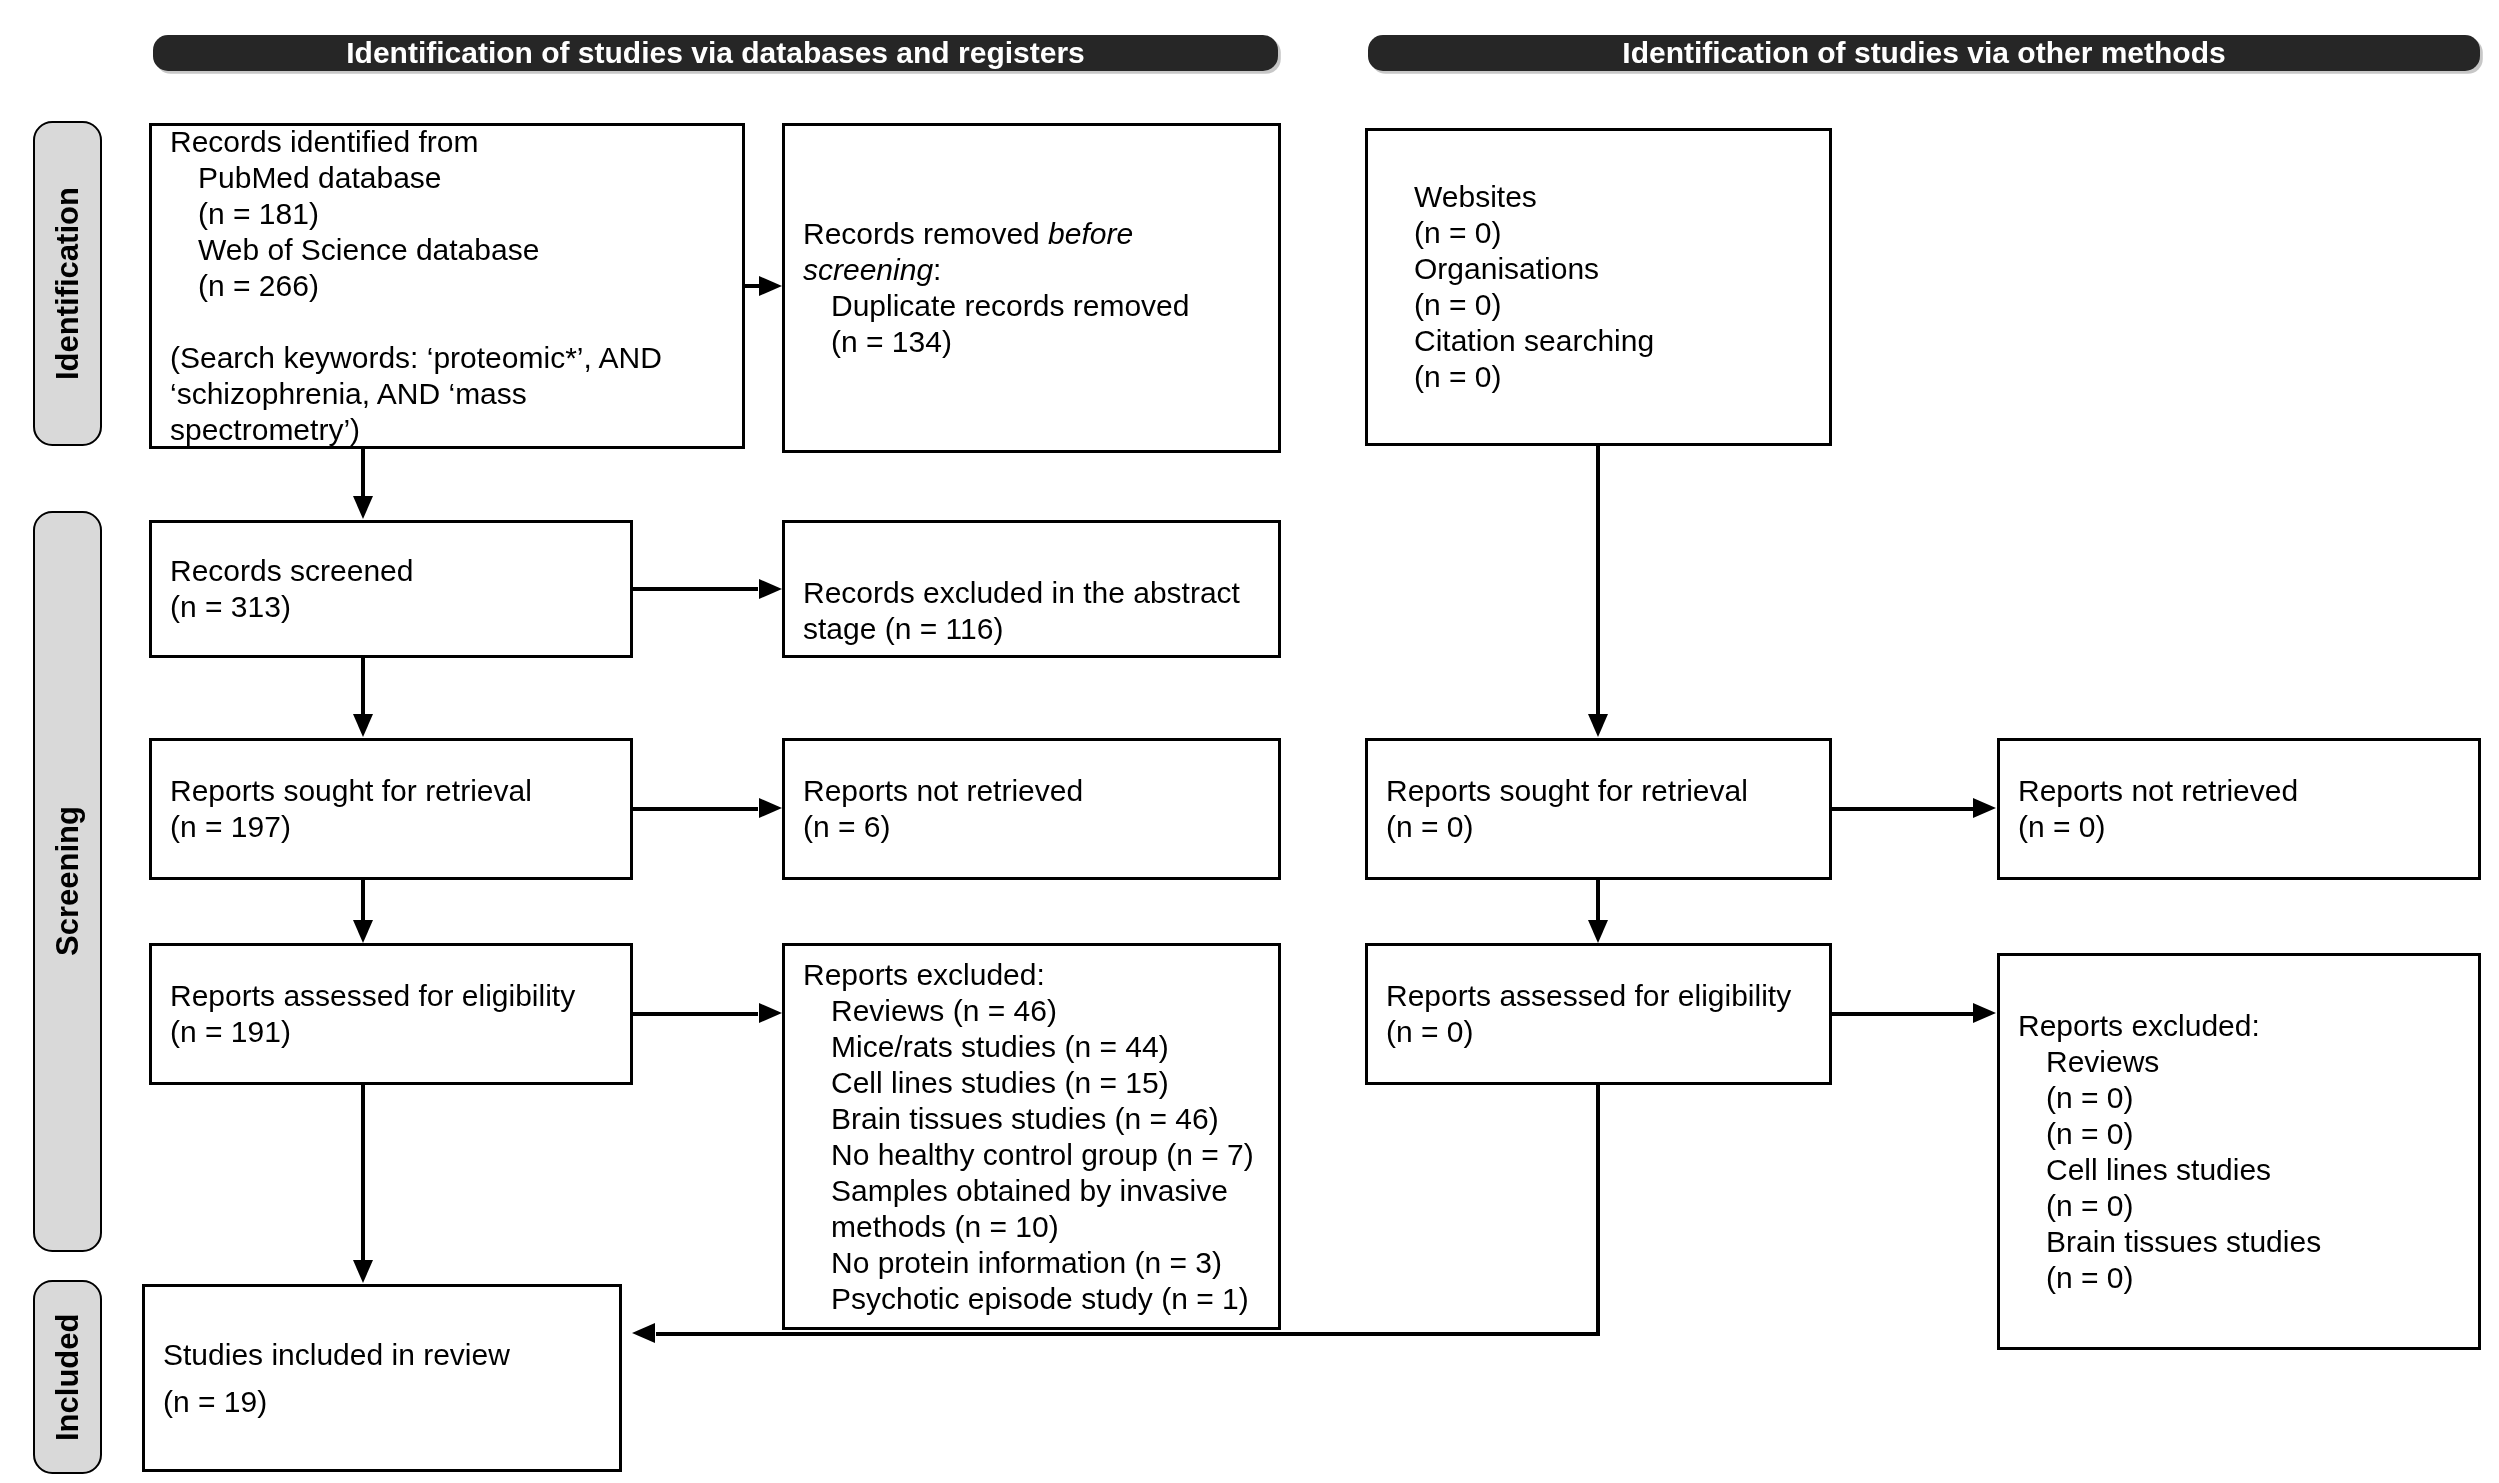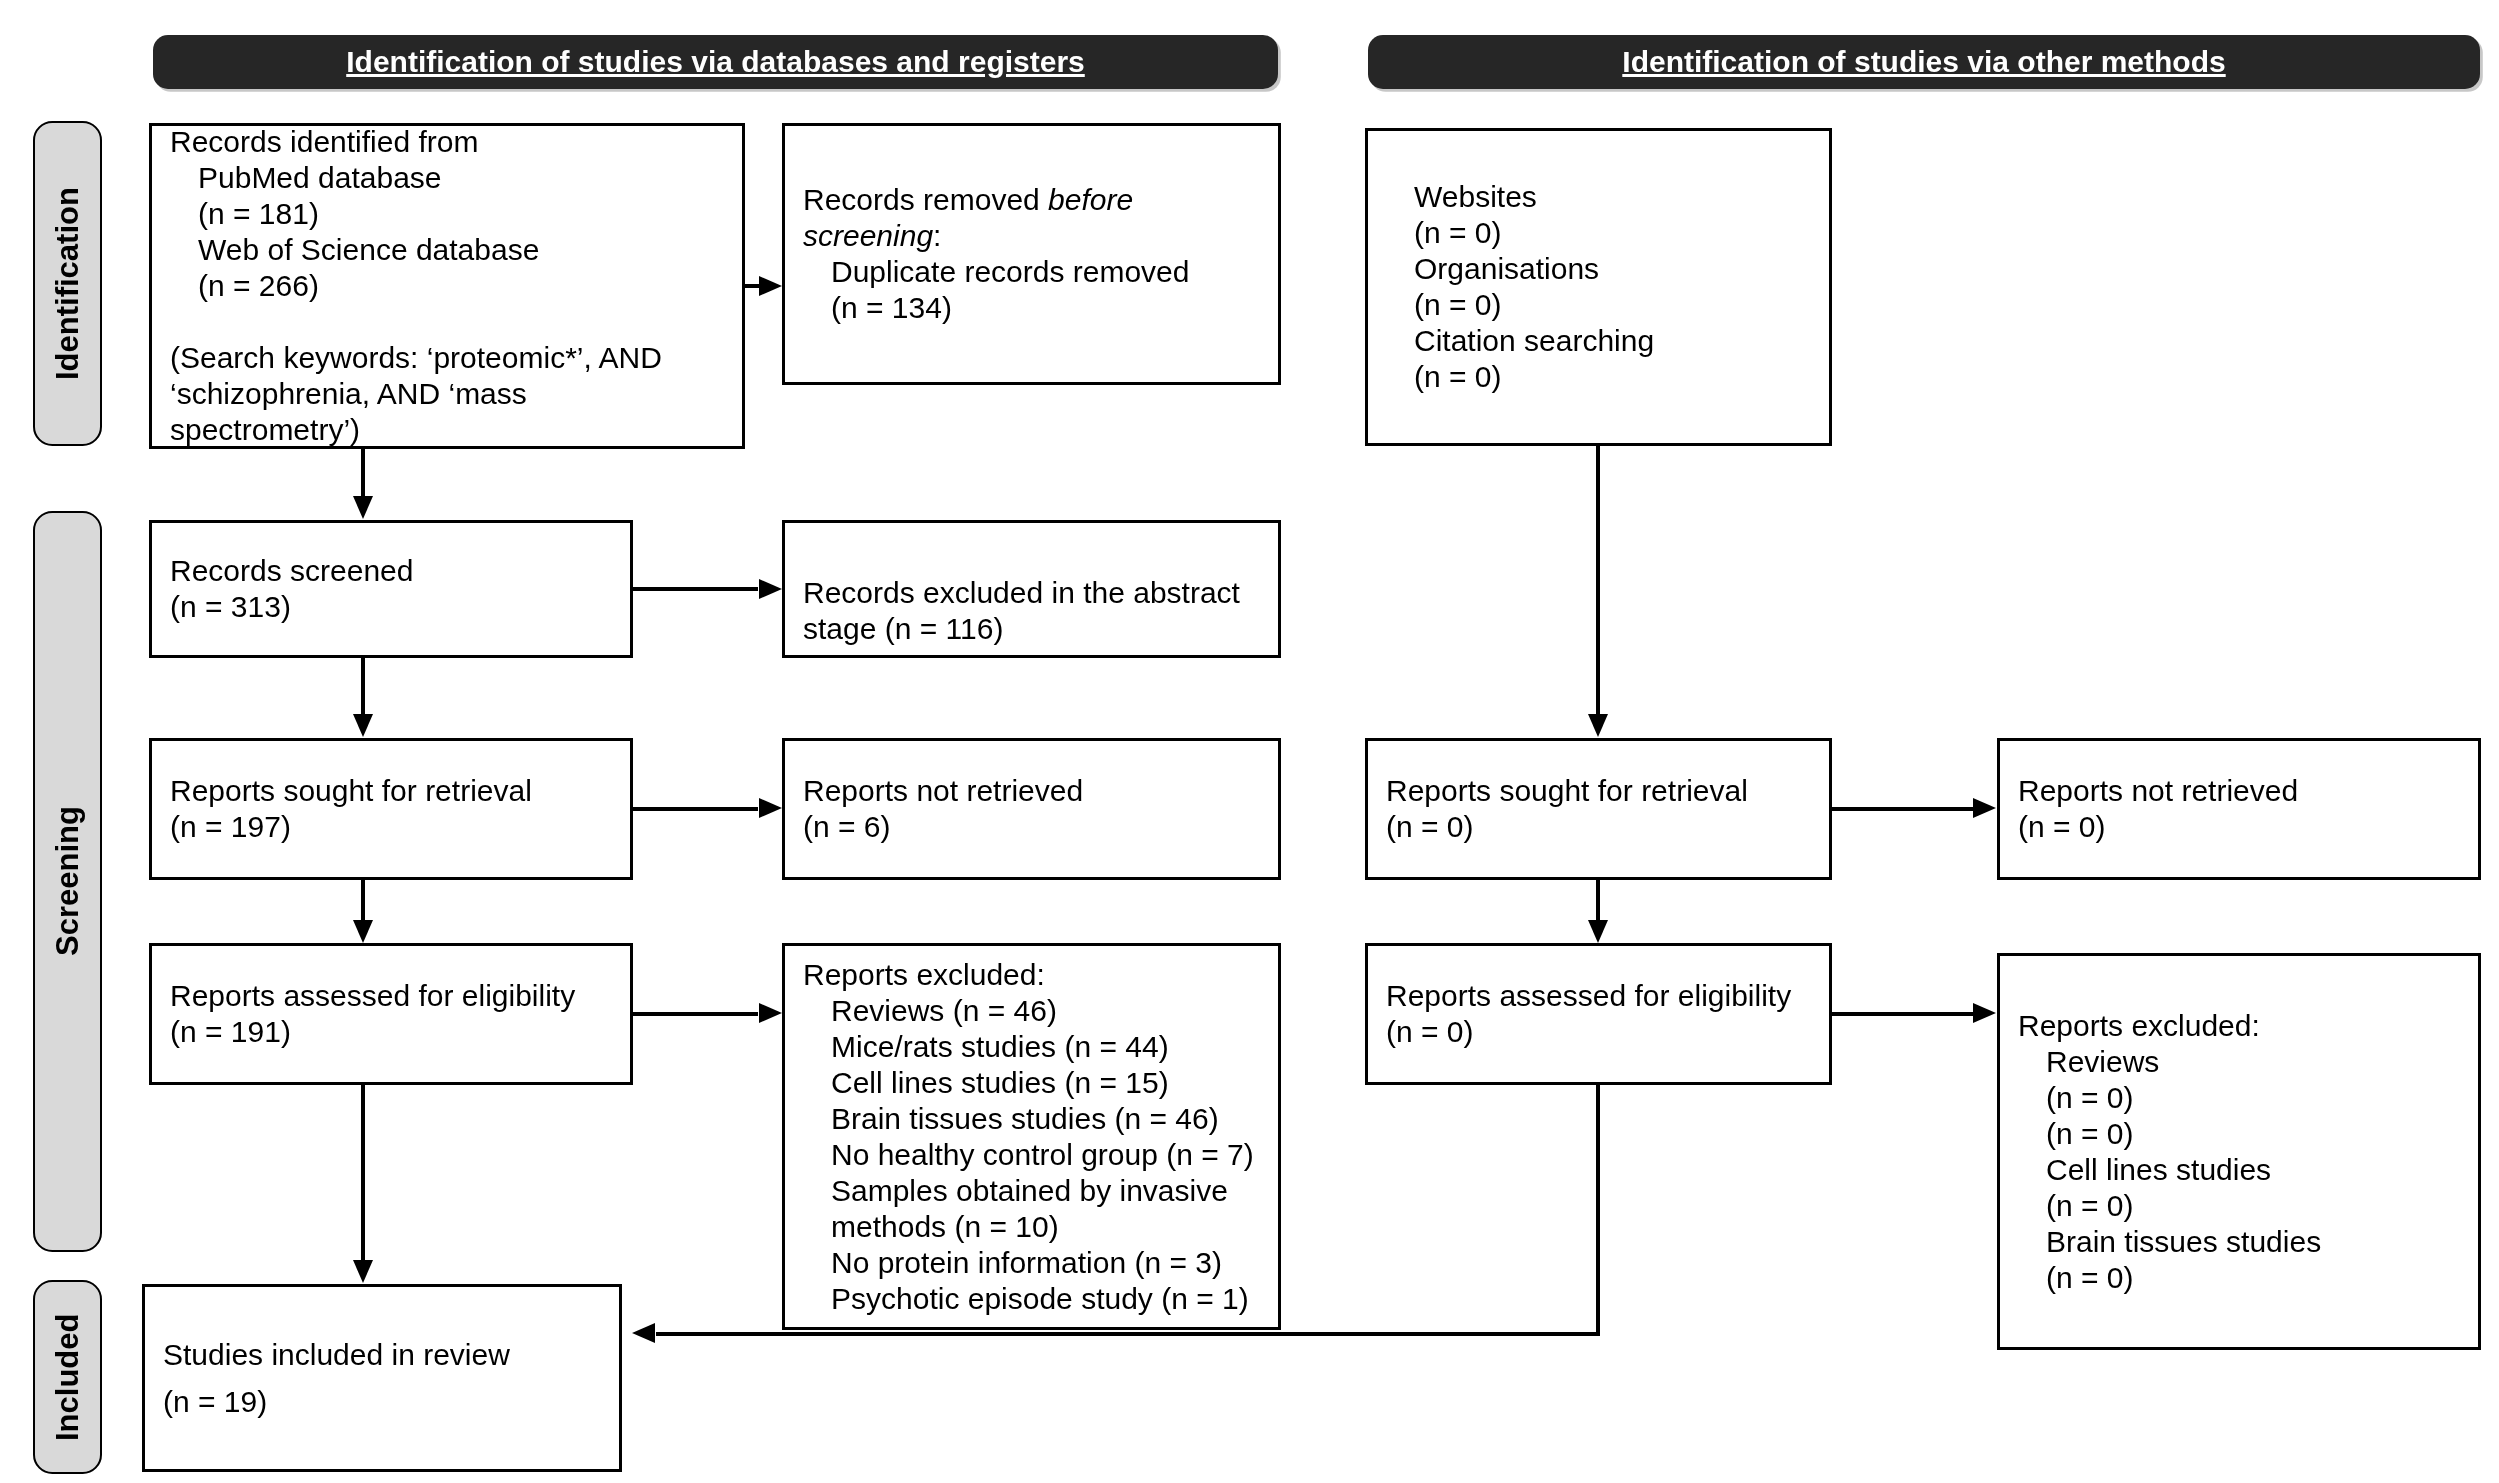--- a/index.html
+++ b/index.html
@@ -9,26 +9,25 @@
     --stage-bg:#d9d9d9;
     --box-bg:#ffffff;
   }
   html,body{margin:0;padding:0;background:#ffffff;}
   .canvas{
     position:relative;width:2500px;height:1483px;overflow:hidden;
     background:#ffffff;color:var(--ink);
     font-family:"Liberation Sans", sans-serif;
   }
   .header{
-    position:absolute;height:54px;border-radius:15px;
+    position:absolute;height:36px;border-radius:15px;
     background:var(--header-bg);color:var(--header-fg);
     display:flex;align-items:center;justify-content:center;
     font-size:30px;font-weight:bold;
     box-shadow:2.8px 2.8px 0 rgba(130,130,130,0.45);
-    text-decoration:underline;
   }
   .stage{
     position:absolute;left:33px;width:69px;box-sizing:border-box;
     background:var(--stage-bg);border:2.8px solid var(--ink);border-radius:19.3px;
     display:flex;align-items:center;justify-content:center;
     font-size:31px;font-weight:bold;
     writing-mode:vertical-rl;transform:rotate(180deg);
   }
   .box{
     position:absolute;box-sizing:border-box;
@@ -65,21 +64,21 @@
 
   <div class="box" style="left:149px;top:123px;width:596px;height:326px;justify-content:center;">
       <div class="bl"><span>Records identified from</span></div>
       <div class="bl ind"><span>PubMed database</span></div>
       <div class="bl ind"><span>(n = 181)</span></div>
       <div class="bl ind"><span>Web of Science database</span></div>
       <div class="bl ind"><span>(n = 266)</span></div>
       <div class="bl">&nbsp;</div>
       <div class="bl"><span>(Search keywords: ‘proteomic*’, AND ‘schizophrenia, AND ‘mass spectrometry’)</span></div>
     </div>
-  <div class="box" style="left:782px;top:123px;width:499px;height:262px;">
+  <div class="box" style="left:782px;top:123px;width:499px;height:330px;">
       <div class="bl"><span>Records removed </span><span class="it">before screening</span><span>:</span></div>
       <div class="bl ind"><span>Duplicate records removed</span></div>
       <div class="bl ind"><span>(n = 134)</span></div>
     </div>
   <div class="box" style="left:1365px;top:128px;width:467px;height:318px;">
       <div class="bl ind"><span>Websites</span></div>
       <div class="bl ind"><span>(n = 0)</span></div>
       <div class="bl ind"><span>Organisations</span></div>
       <div class="bl ind"><span>(n = 0)</span></div>
       <div class="bl ind"><span>Citation searching</span></div>

